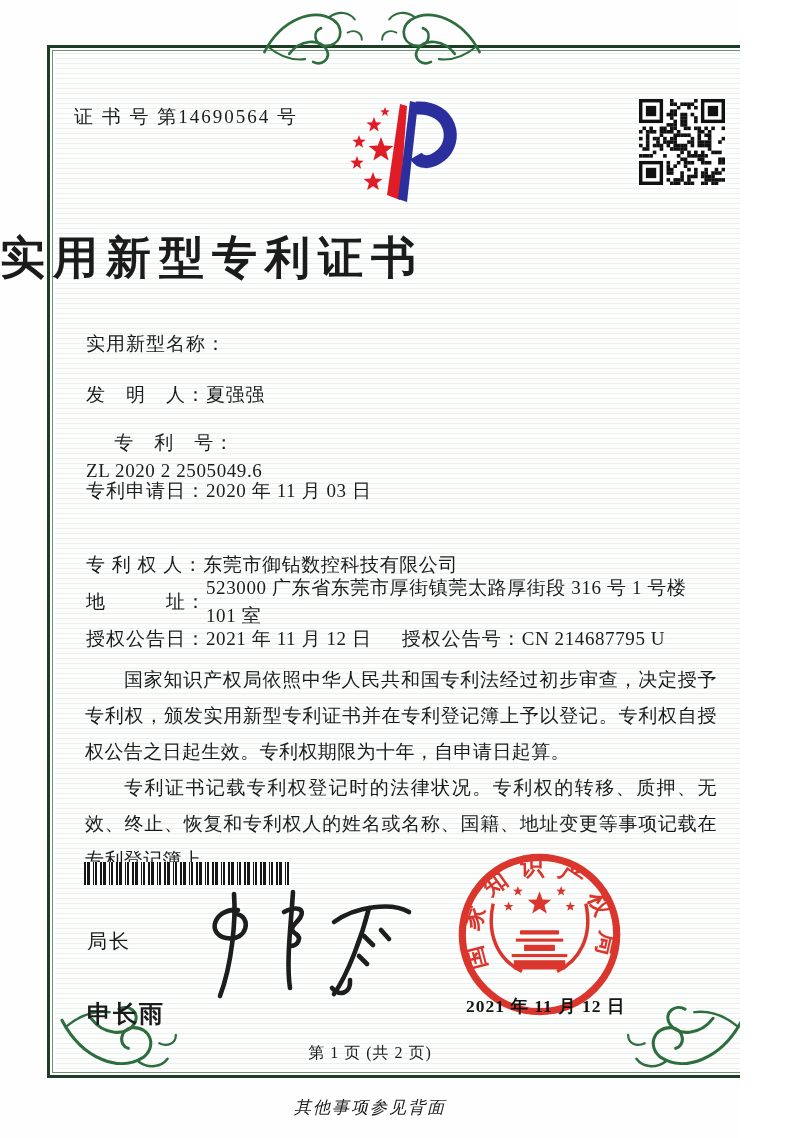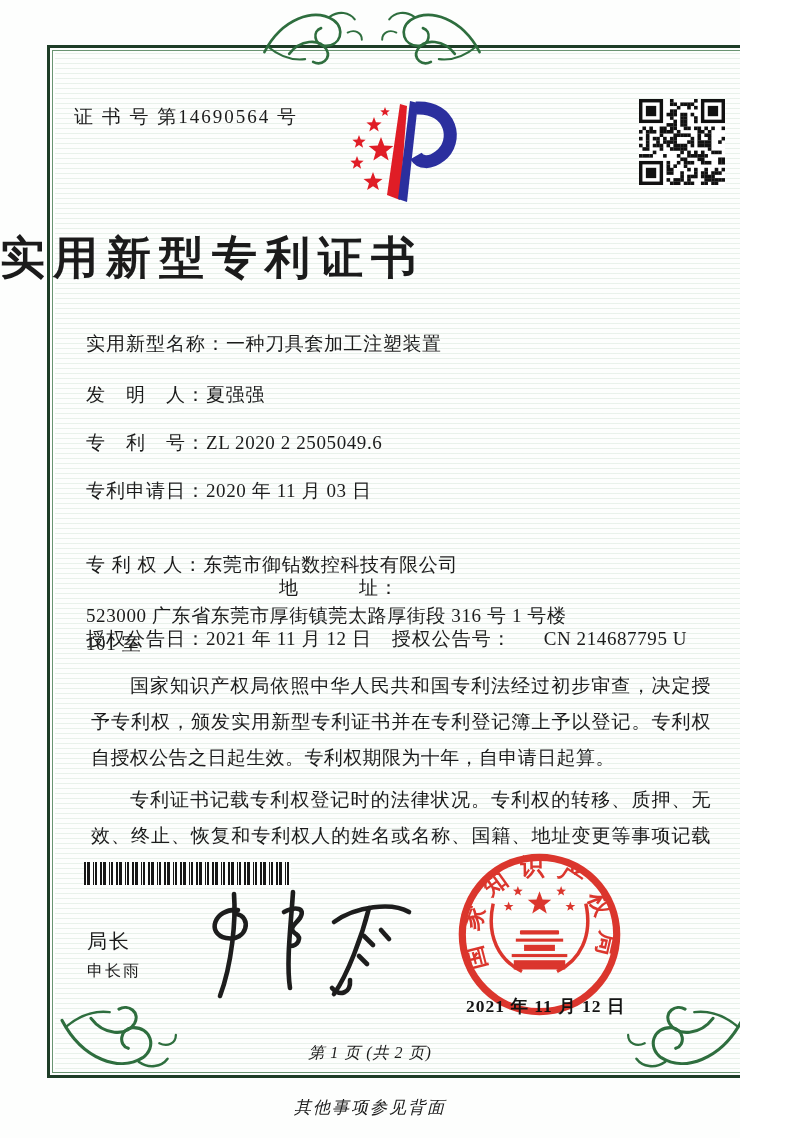--- a/index.html
+++ b/index.html
@@ -11,37 +11,37 @@
   .frame .inner-line{position:absolute;inset:2px;border:1px solid #6a9472;}
   .frame .texture{position:absolute;inset:5px;
      background:repeating-linear-gradient(180deg,rgba(150,192,160,0.20) 0 1px,rgba(255,255,255,0) 1px 5px);}
   
   .cert-no{position:absolute;left:74px;top:104px;font-size:19px;letter-spacing:2px;}
   .title{position:absolute;left:0;top:228px;width:100%;text-align:left;
          font-size:45px;font-weight:700;letter-spacing:8px;}
   .row{position:absolute;left:86px;font-size:19px;line-height:28px;display:flex;align-items:center;}
   .row .label{white-space:pre;letter-spacing:1px;}
   .row .value{letter-spacing:0.6px;}
-  .row-name{top:330px;} .row-inventor{top:381px;} .row-patno{top:429px;}
-  .row-filing{top:477px;} .row-patentee{top:526px;margin-top:25px;} .row-address{top:574px;flex-direction:column;}
+  .row-name{top:330px;} .row-inventor{top:381px;} .row-patno{top:429px;flex-direction:column;}
+  .row-filing{top:477px;} .row-patentee{top:526px;margin-top:25px;} .row-address{top:574px;}
   .row-grant{top:625px;}
   .row-address .value{display:inline-block;width:506px;}
-  .grant-no{margin-left:20px;display:flex;gap:32px;}
+  .grant-no{margin-left:30px;display:flex;}
   .paragraphs{position:absolute;left:85px;top:662px;width:632px;font-size:19px;
               line-height:36px;text-align:justify;}
-  .paragraphs p{margin:6px;text-indent:2.05em;letter-spacing:0.4px;}
+  .paragraphs p{margin:0;text-indent:2.05em;letter-spacing:0.4px;}
   .barcode{position:absolute;left:84px;top:862px;width:207px;height:23px;
      background:repeating-linear-gradient(90deg,#161616 0 2px,#fdfefd 2px 3px,#161616 3px 6px,
        #fdfefd 6px 9px,#161616 9px 10px,#fdfefd 10px 11px,#161616 11px 13px,#fdfefd 13px 16px);}
   .commissioner-title{position:absolute;left:87px;top:928px;font-size:20px;letter-spacing:2px;font-family:"Liberation Sans","DejaVu Sans",sans-serif;}
-  .commissioner-name{position:absolute;left:87px;top:961px;font-size:16px;letter-spacing:2px;font-family:"Liberation Sans","DejaVu Sans",sans-serif;}
+  .commissioner-name{position:absolute;left:87px;top:998px;font-size:24px;letter-spacing:2px;font-family:"Liberation Sans","DejaVu Sans",sans-serif;font-weight:bold;}
   .signature{position:absolute;left:196px;top:888px;}
   .seal{position:absolute;left:452px;top:850px;}
   .seal-date{position:absolute;left:466px;top:994px;font-size:17.5px;letter-spacing:1px;color:#141414;font-weight:600;}
-  .page-note{position:absolute;left:0;top:1043px;width:100%;text-align:center;font-size:16px;letter-spacing:1px;font-style:italic;}
+  .page-note{position:absolute;left:0;top:1043px;width:100%;text-align:center;font-size:16px;letter-spacing:1px;}
   .back-note{position:absolute;left:0;top:1096px;width:100%;text-align:center;font-size:17px;letter-spacing:2px;font-style:italic;}
   .logo{position:absolute;left:328px;top:90px;}
   .qr{position:absolute;left:639px;top:99px;}
   .ornament{position:absolute;}
   .orn-top-left{left:256px;top:6px;}
   .orn-top-right{left:372px;top:6px;transform:scaleX(-1);}
   .orn-bottom-left{left:60px;top:996px;transform:scaleY(-1);}
   .orn-bottom-right{left:624px;top:996px;transform:scale(-1,-1);}
   svg{display:block;}
 </style>
@@ -314,21 +314,20 @@
         <rect x="19" y="24" width="1.05" height="1.05"></rect>
         <rect x="21" y="24" width="1.05" height="1.05"></rect>
         <rect x="22" y="24" width="1.05" height="1.05"></rect>
       </g>
   </svg>
 
   <div class="title">实用新型专利证书</div>
 
   <div class="row row-name">
     <span class="label">实用新型名称：</span>
-    <span class="value">一种刀具套加工注塑装置</span>
   </div>
   <div class="row row-inventor">
     <span class="label">发　明　人：</span>
     <span class="value">夏强强</span>
   </div>
   <div class="row row-patno">
     <span class="label">专　利　号：</span>
     <span class="value">ZL 2020 2 2505049.6</span>
   </div>
   <div class="row row-filing">

